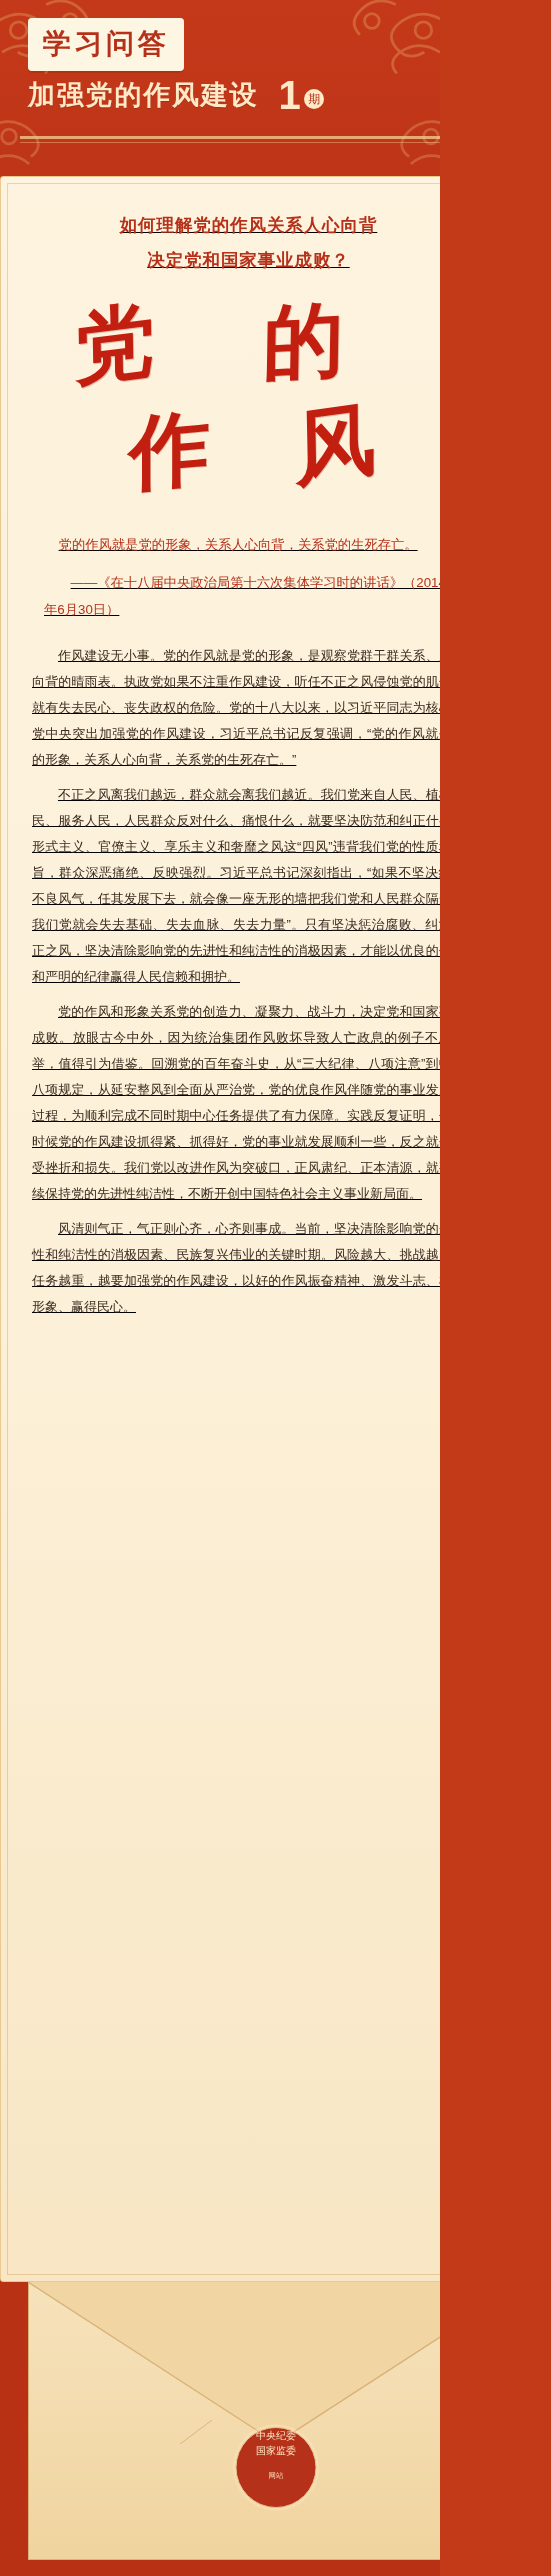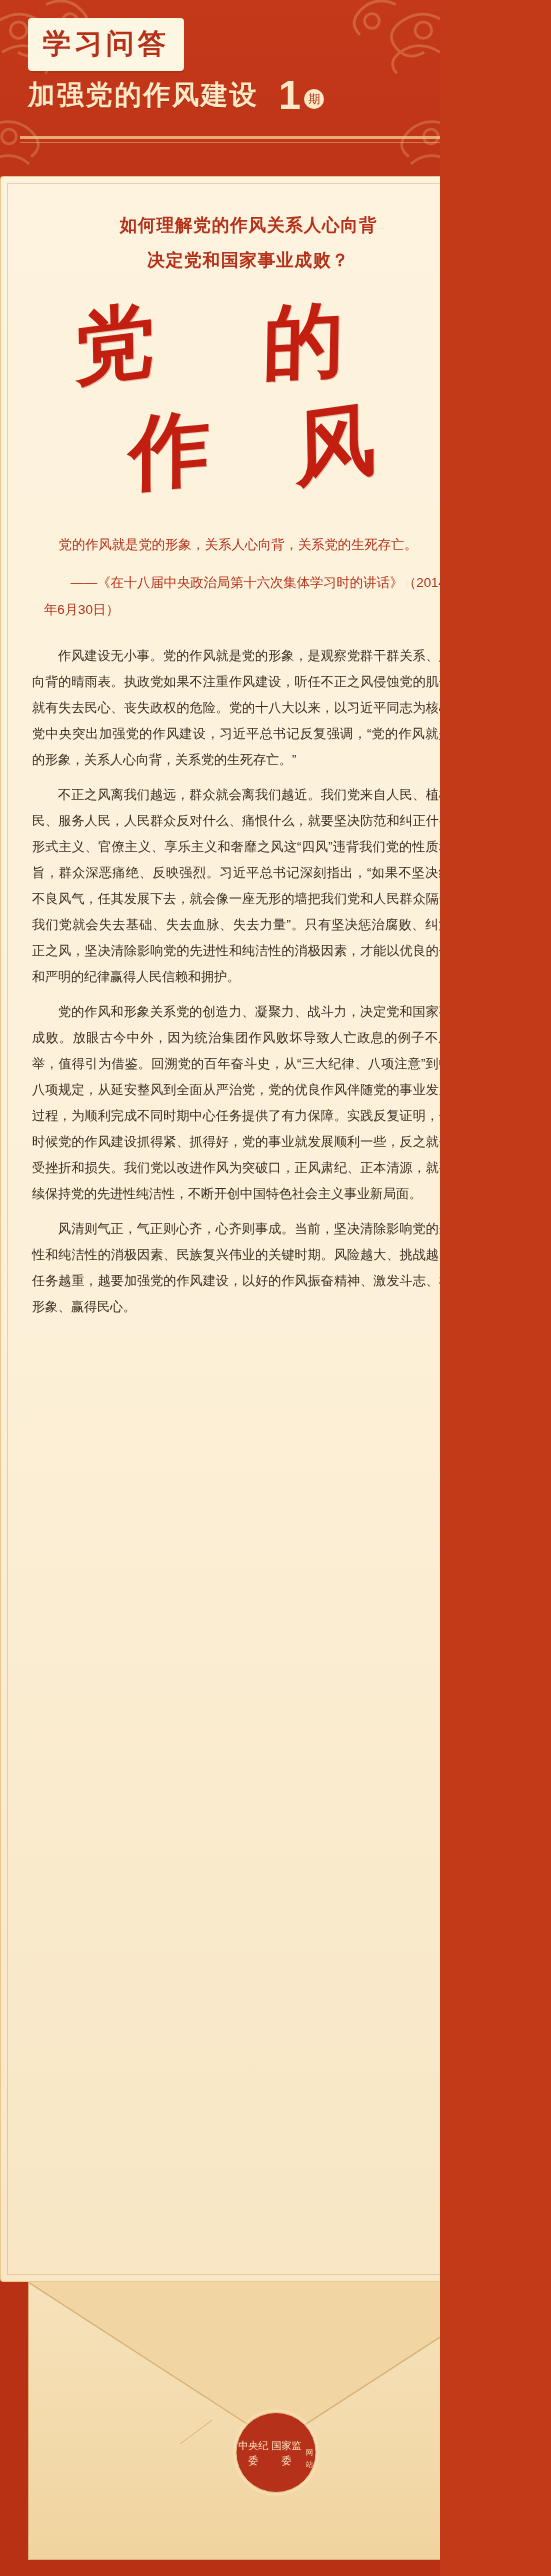--- a/index.html
+++ b/index.html
@@ -111,20 +111,21 @@
   .card {
     position: relative;
     margin: 20px auto 0 auto;
     width: 497px;
     background: linear-gradient(180deg, #fdf3de 0%, #fcf0d8 55%, #f8e6c4 100%);
     border: 0.9px solid #e9c98e;
     border-radius: 2.8px;
     box-sizing: border-box;
     padding: 28px 31px 37px 31px;
     min-height: 2106px;
+    text-decoration: underline;
   }
   .card:before {
     content: "";
     position: absolute;
     left: 6.4px; right: 6.4px; top: 6.4px; bottom: 6.4px;
     border: 0.9px solid rgba(201,150,78,0.35);
     pointer-events: none;
   }
 
   .q-title {
@@ -213,29 +214,29 @@
     position: absolute;
     left: 28px;
     top: 0;
     width: 497px;
     height: 162px;
     pointer-events: none;
   }
   .env-seal {
     position: absolute;
     left: 50%;
-    top: 130px;
+    top: 145px;
     transform: translateX(-50%);
     width: 79px;
     height: 79px;
     border-radius: 50%;
     background: #b5311a;
     color: #ffe9c6;
     display: flex;
-    flex-direction: row;
+    flex-direction: column;
     align-items: center;
     justify-content: flex-start;
     font-size: 10px;
     line-height: 1.5;
     text-align: center;
     border: 1.8px solid #e8c68c;
     box-shadow: 0 0 0 2.8px rgba(255,233,198,0.35);
   }
   .env-seal .seal-sub {
     font-size: 7.4px;

